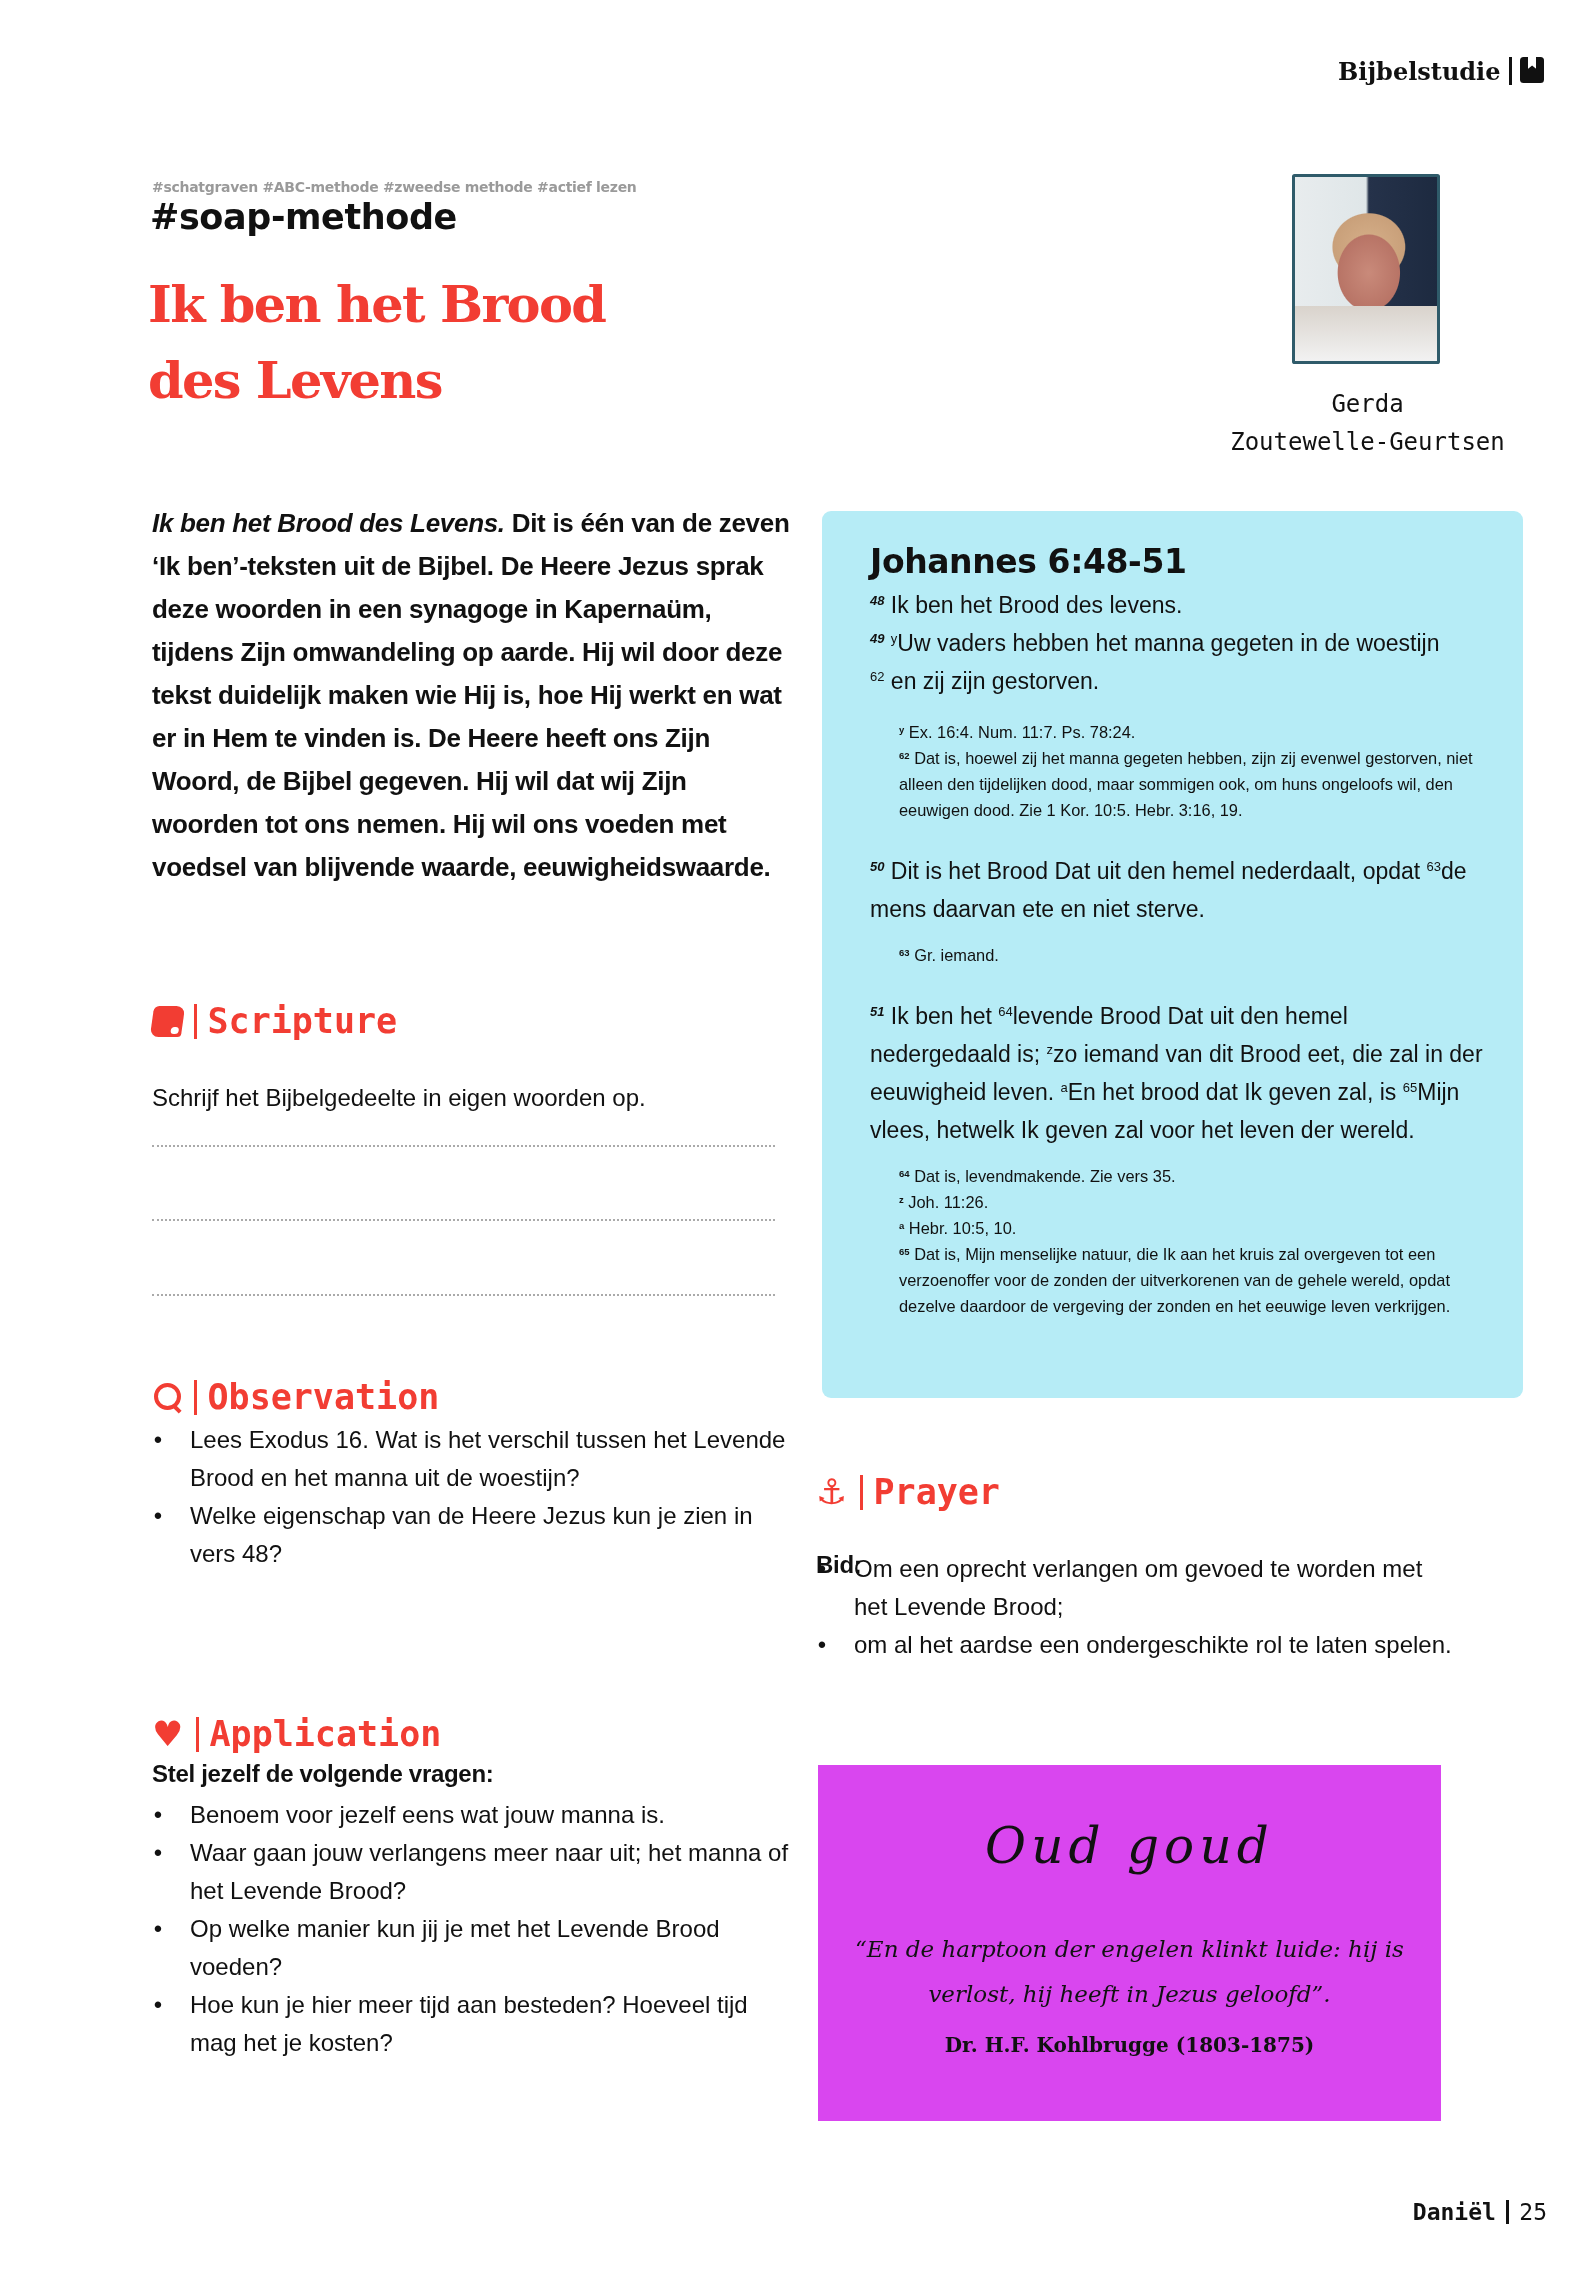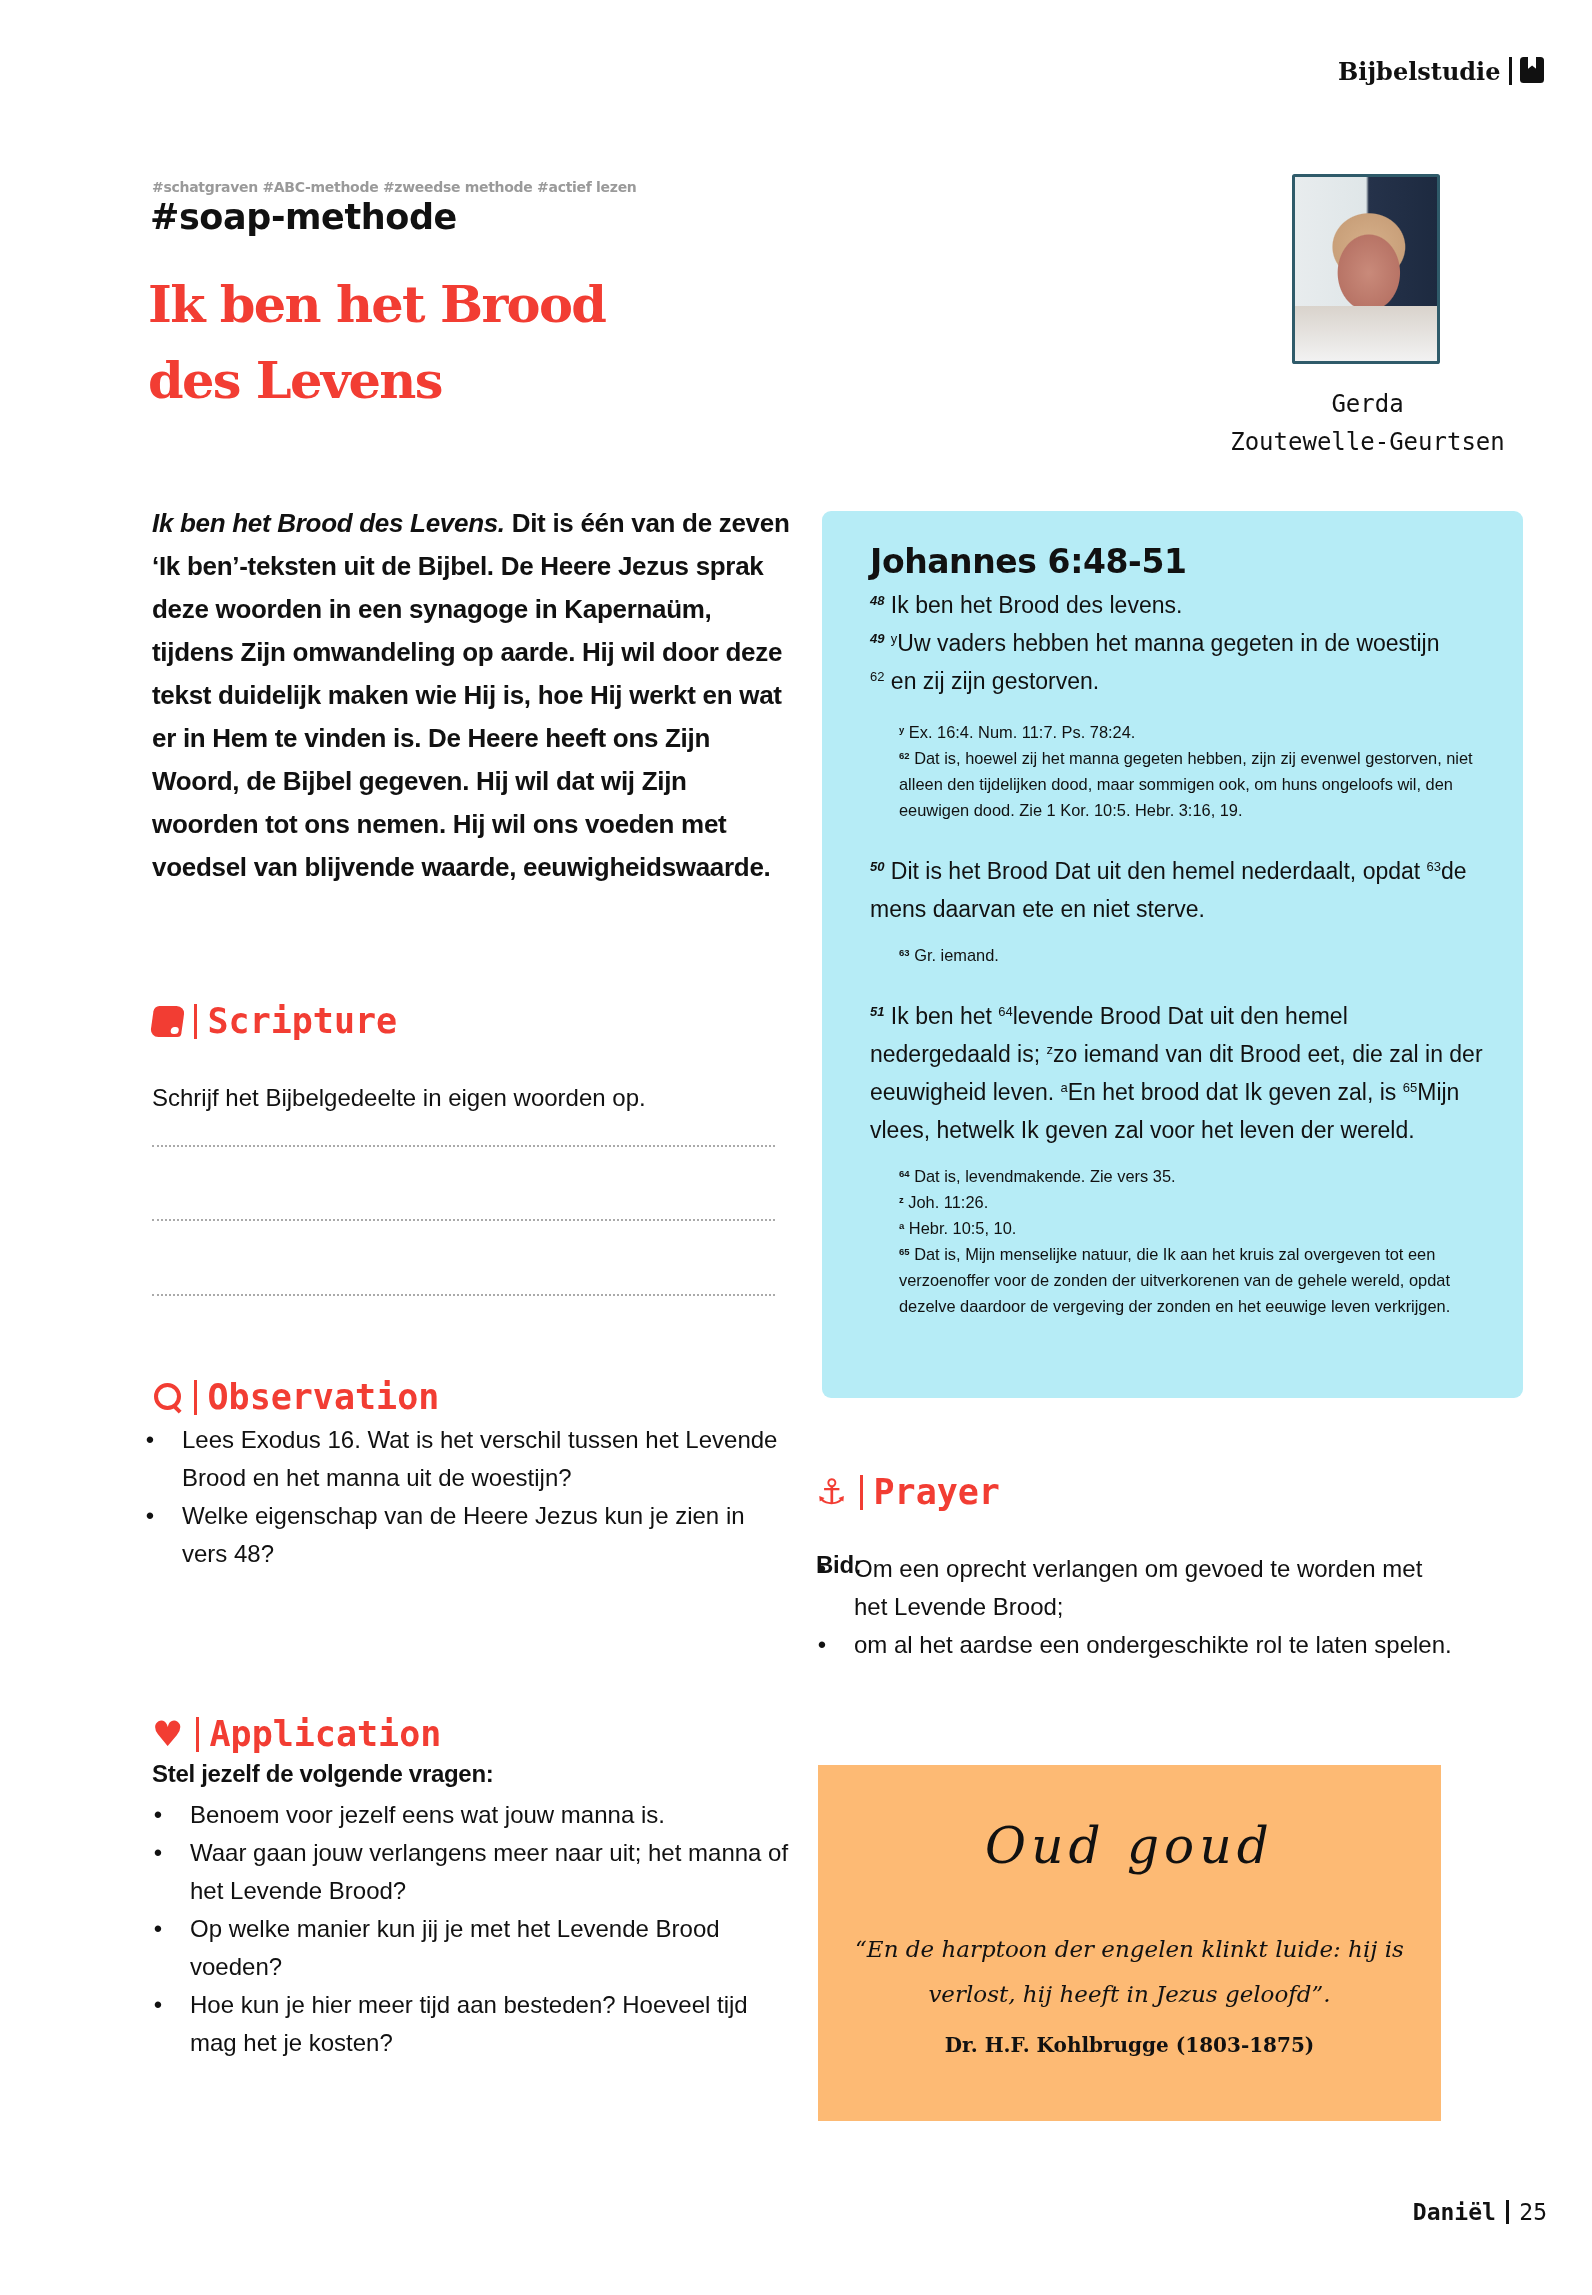--- a/index.html
+++ b/index.html
@@ -55,21 +55,21 @@
   
   .ico { display: inline-block; width: 31px; height: 31px; position: relative; }
   .scroll-icon { background: #f23d33; border-radius: 5.2px 8.6px 3.5px 8.6px; transform: skewX(-8deg); }
   .scroll-icon::after { content: ""; position: absolute; right: 3.5px; bottom: 2.6px; width: 7.8px; height: 7.8px; border-radius: 50%; background: #fff; }
   .search-icon::before { content: ""; position: absolute; left: 1.7px; top: 1.7px; width: 19px; height: 19px; border: 4.3px solid #f23d33; border-radius: 50%; }
   .search-icon::after { content: ""; position: absolute; left: 21px; top: 21px; width: 10.4px; height: 4.3px; background: #f23d33; transform: rotate(45deg); transform-origin: left center; }
   .heart-icon { font-size: 35px; line-height: 31px; color: #f23d33; width: 33px; font-family: "DejaVu Sans", sans-serif; }
   .anchor-icon { font-size: 35px; line-height: 31px; color: #f23d33; width: 33px; font-family: "DejaVu Sans", sans-serif; font-weight: bold; }
 
   
-  .quote-box { position: absolute; left: 818px; top: 1765px; width: 623px; height: 356px; background: #fdba74; text-align: center; }
+  .quote-box { position: absolute; left: 818px; top: 1765px; width: 623px; height: 356px; background: #d946ef; text-align: center; }
   .quote-title { position: absolute; top: 52px; left: 0; right: 0; font-family: "DejaVu Serif", serif; font-style: italic; font-size: 50px; color: #111; letter-spacing: 5.2px; }
   .quote-text { position: absolute; top: 162px; left: 35px; right: 35px; font-family: "DejaVu Serif", serif; font-style: italic; font-size: 23px; line-height: 45px; color: #111; }
   .quote-author { position: absolute; top: 268px; left: 0; right: 0; font-family: "DejaVu Serif", serif; font-weight: bold; font-size: 20px; color: #111; }
 
   
   .footer { position: absolute; right: 45px; top: 2199px; display: flex; align-items: center; gap: 10.4px; font-family: "DejaVu Sans Mono", monospace; font-size: 23px; color: #111; }
   .footer .mag { font-weight: bold; }
   .footer .sep { width: 2.6px; height: 24px; background: #111; }
 </style>
 </head>
@@ -131,21 +131,21 @@
 <div class="soap-sub" style="left:152px; top:1084px;">Schrijf het Bijbelgedeelte in eigen woorden op.</div>
 <div class="dotline" style="top:1145px;"></div>
 <div class="dotline" style="top:1219px;"></div>
 <div class="dotline" style="top:1294px;"></div>
 
 <div class="soap-head" style="left:152px; top:1377px;">
   <span class="ico search-icon"></span>
   <span class="bar"></span>
   <span>Observation</span>
 </div>
-<ul class="bullets" style="left:144px; top:1421px; width:639px;">
+<ul class="bullets" style="left:152px; top:1421px; width:639px;">
   <li>Lees Exodus 16. Wat is het verschil tussen het Levende Brood en het manna uit de woestijn?</li>
   <li>Welke eigenschap van de Heere Jezus kun je zien in vers 48?</li>
 </ul>
 
 <div class="soap-head" style="left:152px; top:1714px;">
   <span class="ico heart-icon">♥</span>
   <span class="bar"></span>
   <span>Application</span>
 </div>
 <div class="soap-sub bold" style="left:152px; top:1760px;">Stel jezelf de volgende vragen:</div>

